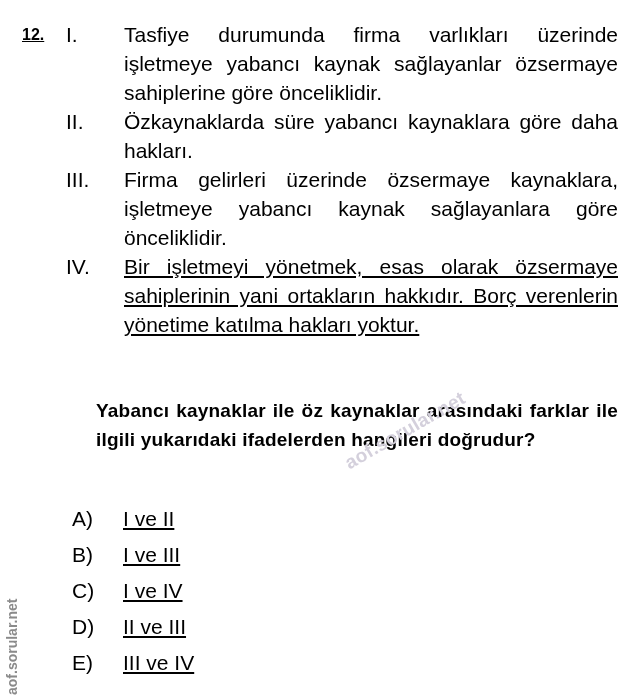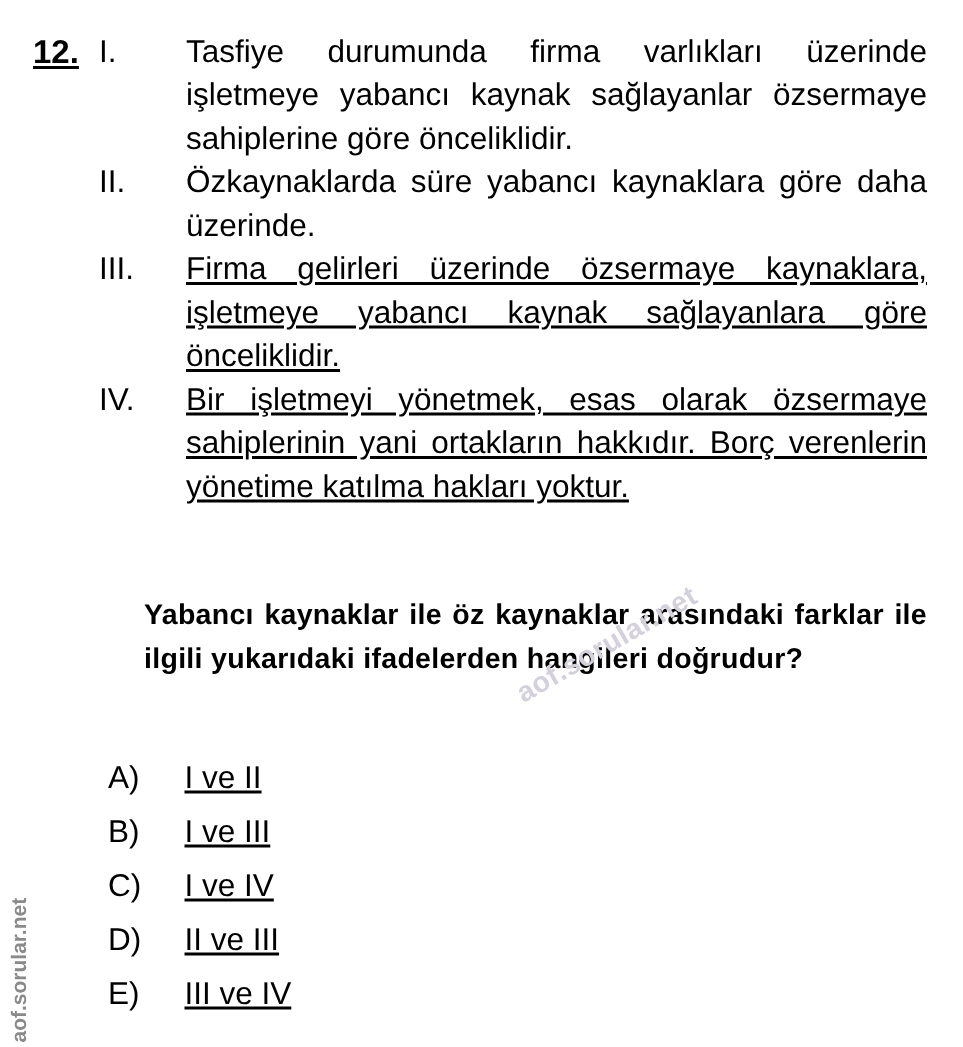--- a/index.html
+++ b/index.html
@@ -12,21 +12,21 @@
       height: 698px;
       position: relative;
       overflow: hidden;
       font-family: "Liberation Sans", sans-serif;
       color: #000000;
     }
     .q-number {
       position: absolute;
       left: 22px;
       top: 20px;
-      font-size: 22px;
+      font-size: 16px;
       font-weight: bold;
       line-height: 29px;
       text-decoration: underline;
     }
     .statement {
       position: absolute;
       left: 66px;
       width: 552px;
       font-size: 21px;
       line-height: 29px;
@@ -101,24 +101,24 @@
 
 <div class="q-number">12.</div>
 
 <div class="statement" style="top:20px;">
   <span class="roman">I.</span>
   <div class="body">Tasfiye durumunda firma varlıkları üzerinde işletmeye yabancı kaynak sağlayanlar özsermaye sahiplerine göre önceliklidir.</div>
 </div>
 
 <div class="statement" style="top:107px;">
   <span class="roman">II.</span>
-  <div class="body">Özkaynaklarda süre yabancı kaynaklara göre daha üzerinde.</div>
+  <div class="body">Özkaynaklarda süre yabancı kaynaklara göre daha hakları.</div>
 </div>
 
-<div class="statement" style="top:165px;text-decoration:underline;">
+<div class="statement" style="top:165px;">
   <span class="roman">III.</span>
   <div class="body">Firma gelirleri üzerinde özsermaye kaynaklara, işletmeye yabancı kaynak sağlayanlara göre önceliklidir.</div>
 </div>
 
 <div class="statement" style="top:252px;text-decoration:underline;">
   <span class="roman">IV.</span>
   <div class="body">Bir işletmeyi yönetmek, esas olarak özsermaye sahiplerinin yani ortakların hakkıdır. Borç verenlerin yönetime katılma hakları yoktur.</div>
 </div>
 
 <div class="question">Yabancı kaynaklar ile öz kaynaklar arasındaki farklar ile ilgili yukarıdaki ifadelerden hangileri doğrudur?</div>

